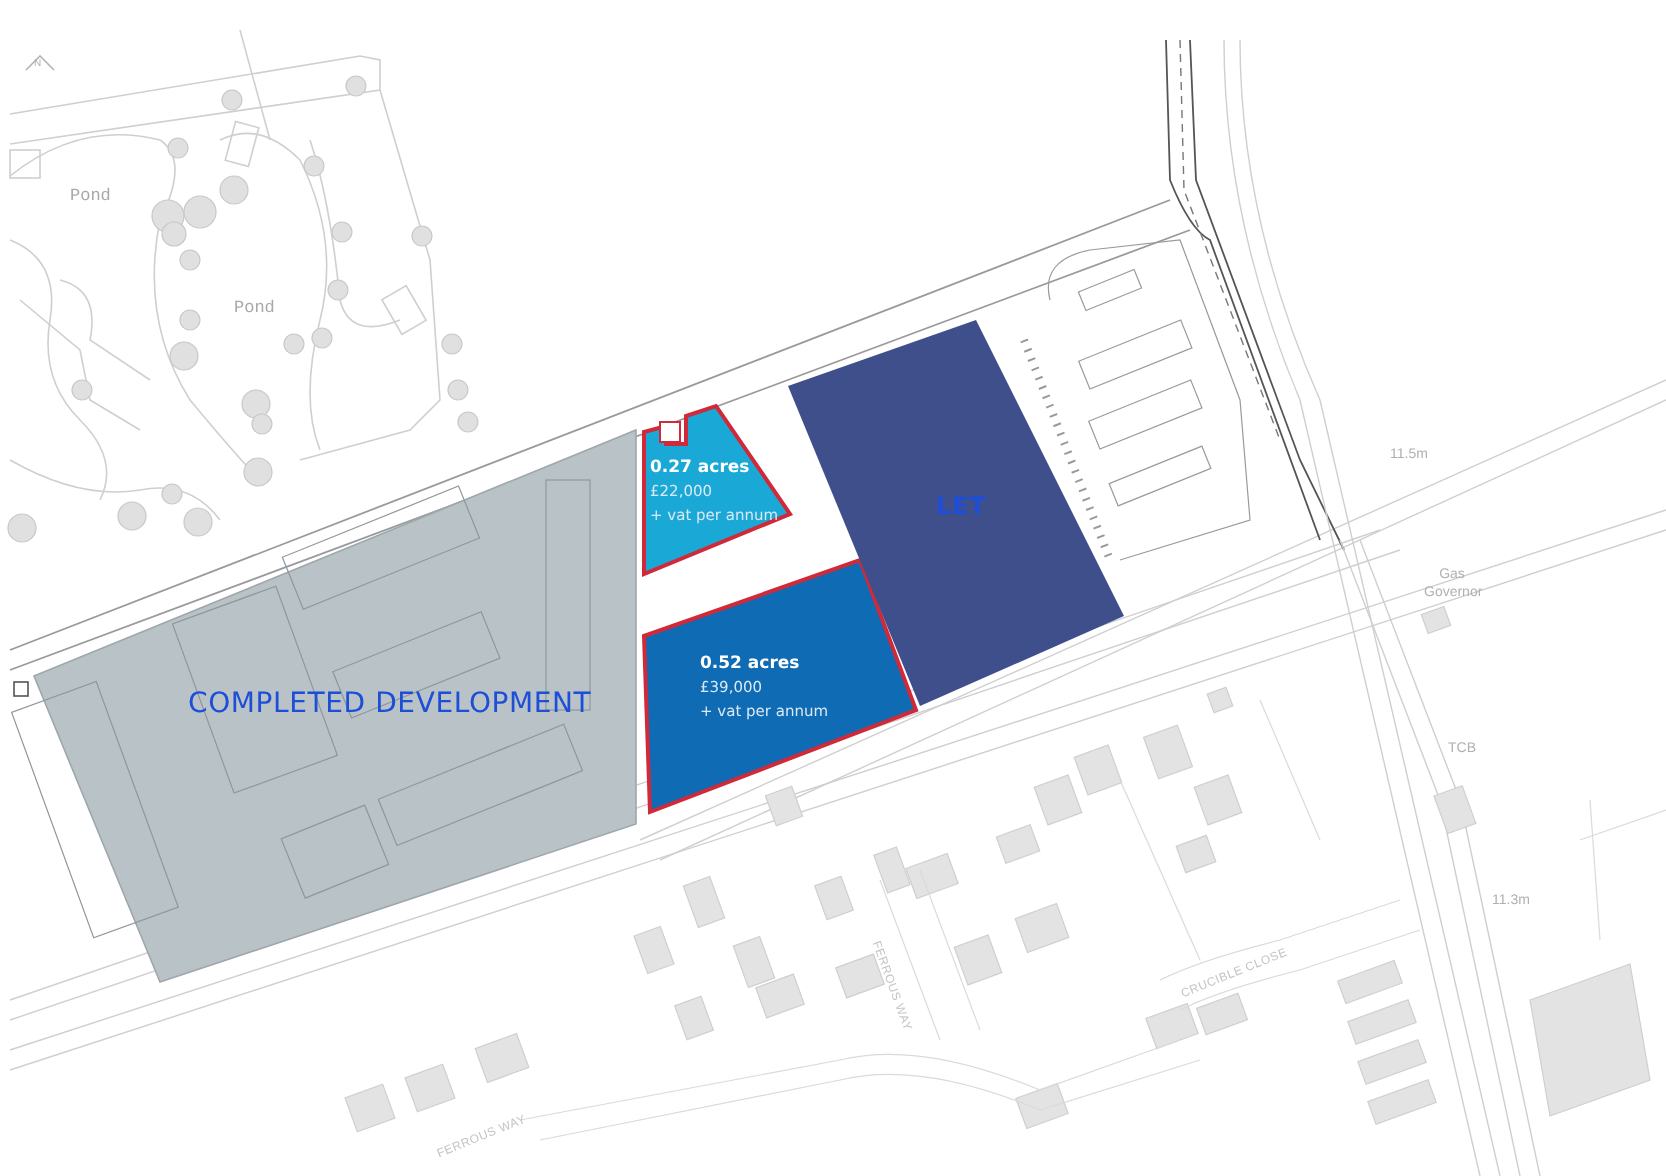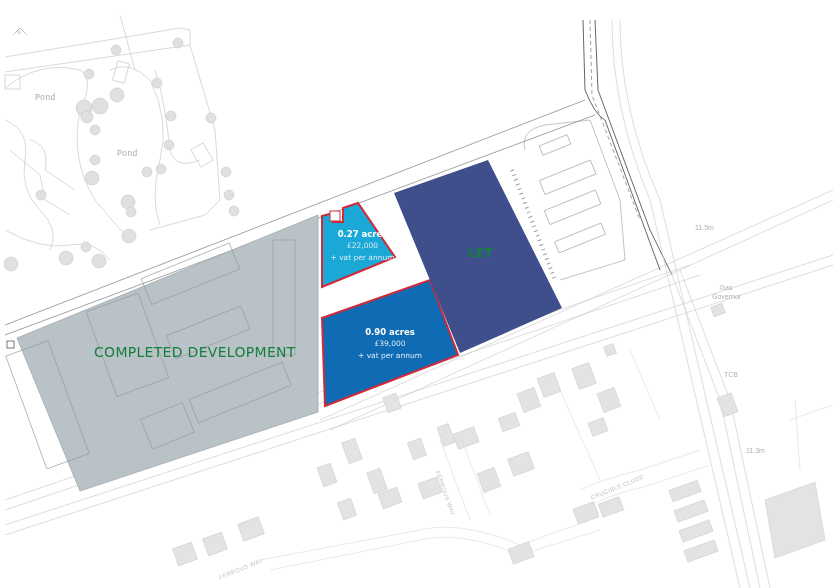--- a/index.html
+++ b/index.html
@@ -1,22 +1,22 @@
 <!DOCTYPE html>
 <html><head>
 <meta charset="utf-8">
 <style>
   html, body { margin: 0; padding: 0; background: #ffffff; }
   body { width: 833px; height: 588px; overflow: hidden; position: relative; font-family: "DejaVu Sans", sans-serif; }
   #map { position: absolute; left: 0; top: 0; width: 833px; height: 588px; }
   .lbl { position: absolute; white-space: nowrap; pointer-events: none; }
-  .plot-label { color: #ffffff; text-align: center; font-family: "DejaVu Sans", sans-serif; line-height: 12px; }
+  .plot-label { color: #ffffff; text-align: left; font-family: "DejaVu Sans", sans-serif; line-height: 12px; }
   .plot-label .acres { font-weight: bold; font-size: 8.5px; }
   .plot-label .price, .plot-label .terms { font-size: 7.5px; color: #dbe9f5; }
-  .big-label { color: #15803d; font-family: "DejaVu Sans", sans-serif; letter-spacing: 0.3px; }
+  .big-label { color: #1d4ed8; font-family: "DejaVu Sans", sans-serif; letter-spacing: 0.3px; }
   .faint { color: #b0b0b0; font-family: "Liberation Sans", sans-serif; font-size: 7px; }
   .pond { color: #a8a8a8; font-family: Liberation Mono, monospace; font-size: 8.5px; }
   .street { color: #c4c4c4; font-family: "Liberation Sans", sans-serif; font-size: 6px; letter-spacing: 0.3px; }
 </style>
 </head>
 <body>
 
 <svg id="map" viewBox="0 0 833 588" xmlns="http://www.w3.org/2000/svg">
 
   <g stroke="#b5b5b5" fill="none" stroke-width="0.8">
@@ -174,21 +174,21 @@
 <div class="lbl pond" style="left:35px; top:93px;">Pond</div>
 <div class="lbl pond" style="left:117px; top:149px;">Pond</div>
 
 <div class="lbl plot-label" style="left:325px; top:228px; width:75px;">
   <div class="acres">0.27 acres</div>
   <div class="price">£22,000</div>
   <div class="terms">+ vat per annum</div>
 </div>
 
 <div class="lbl plot-label" style="left:350px; top:326px; width:80px;">
-  <div class="acres">0.90 acres</div>
+  <div class="acres">0.52 acres</div>
   <div class="price">£39,000</div>
   <div class="terms">+ vat per annum</div>
 </div>
 
 <div class="lbl big-label" style="left:468px; top:246px; font-size:12px; font-weight:bold;">LET</div>
 
 <div class="lbl big-label" style="left:94px; top:344px; font-size:14px;">COMPLETED DEVELOPMENT</div>
 
 <div class="lbl faint" style="left:695px; top:224px;">11.5m</div>
 <div class="lbl faint" style="left:712px; top:283px; text-align:center; line-height:9px; width:28px; white-space:normal;">Gas Governor</div>

